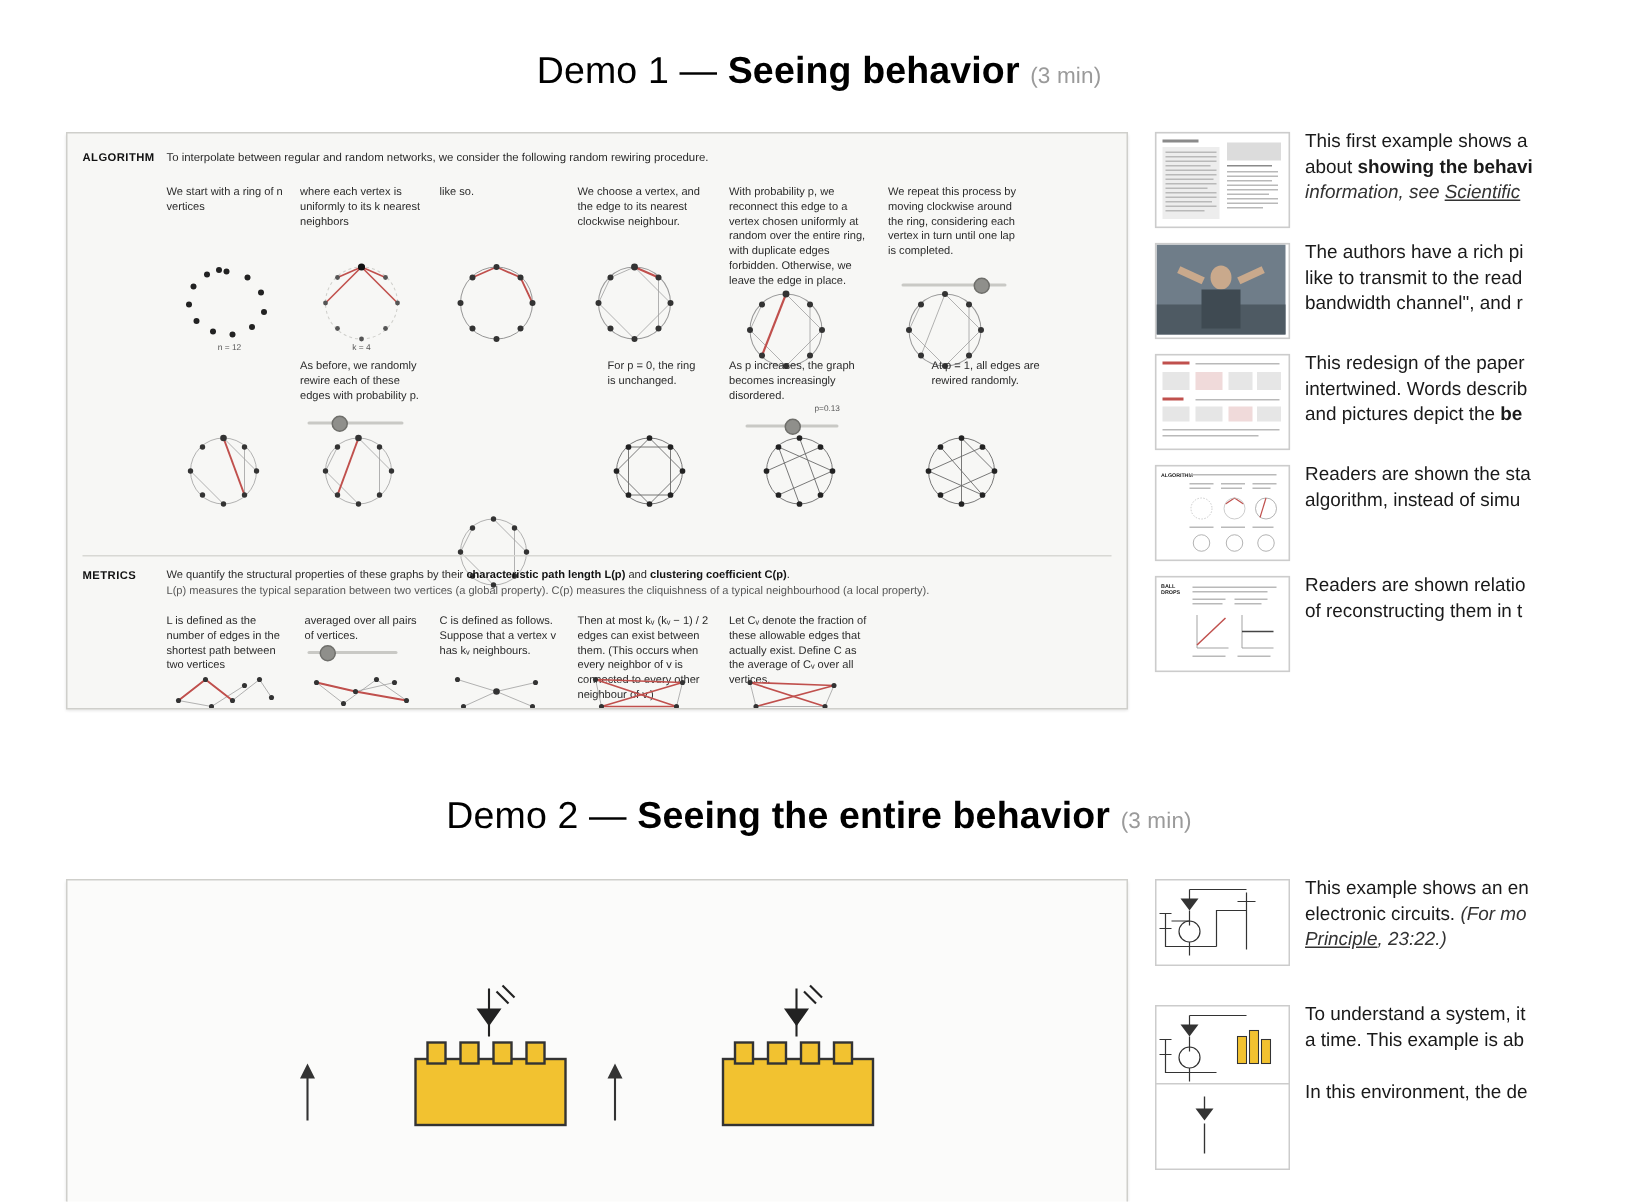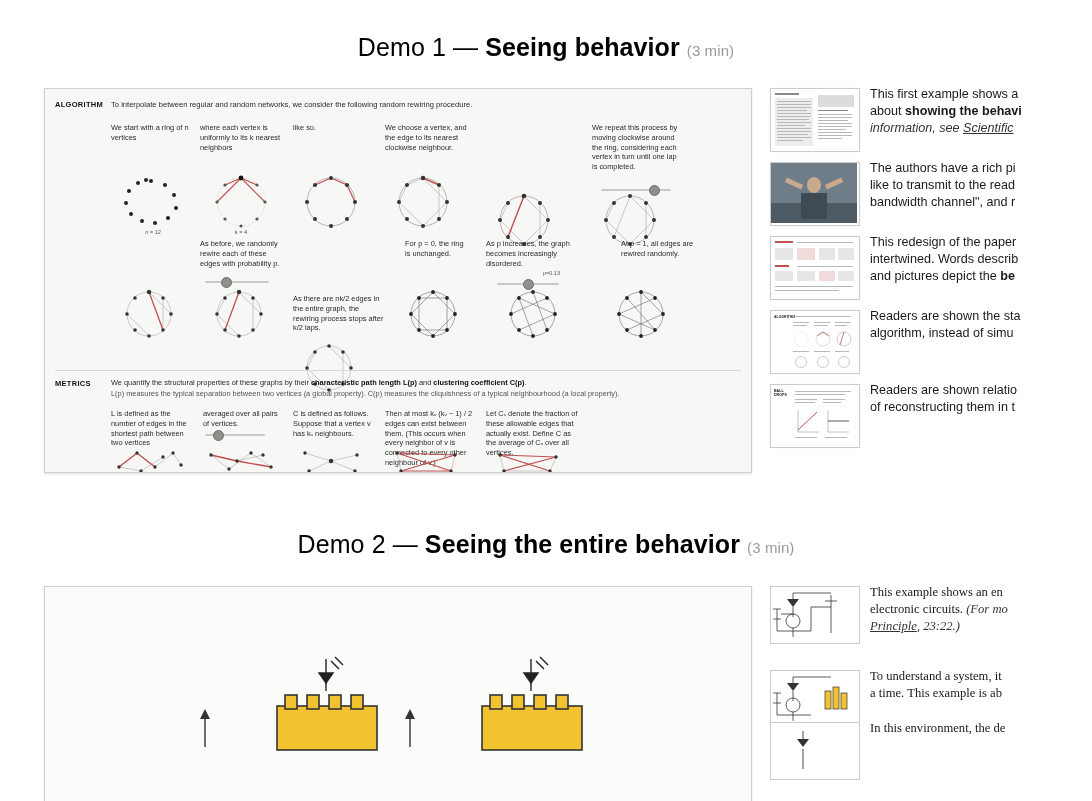--- a/index.html
+++ b/index.html
@@ -163,21 +163,20 @@
   .ann-text i { font-style: italic; color: #333; }
   .ann-text u { text-decoration: underline; }
 
   
   #demo2-block {
     position: absolute;
     left: 44px;
     top: 586px;
     width: 1010px;
     height: 163px;
-    font-family: Liberation Serif, serif;
   }
   .circuit-panel {
     position: absolute;
     left: 0; top: 0;
     width: 706px;
     height: 215px;
     background: #fbfbfa;
     border: 1px solid #cfcfcb;
     box-shadow: 0 1px 2px rgba(0,0,0,0.12);
     overflow: hidden;
@@ -217,20 +216,21 @@
 
   <div class="paper-panel">
 
     <div class="gutter-label" style="top:11px;">ALGORITHM</div>
     <div class="intro-line">To interpolate between regular and random networks, we consider the following random rewiring procedure.</div>
 
     <div class="para" style="left:66px; top:34px; width:78px;">We start with a ring of n vertices</div>
     <div class="para" style="left:155px; top:34px; width:82px;">where each vertex is uniformly to its k nearest neighbors</div>
     <div class="para" style="left:248px; top:34px; width:55px;">like so.</div>
     <div class="para" style="left:340px; top:34px; width:90px;">We choose a vertex, and the edge to its nearest clockwise neighbour.</div>
+    <div class="para" style="left:441px; top:34px; width:92px;">With probability p, we reconnect this edge to a vertex chosen uniformly at random over the entire ring, with duplicate edges forbidden. Otherwise, we leave the edge in place.</div>
     <div class="para" style="left:547px; top:34px; width:92px;">We repeat this process by moving clockwise around the ring, considering each vertex in turn until one lap is completed.</div>
 
     <div class="net" style="left:68px; top:82px;">
       <svg width="76" height="62" viewBox="0 0 76 62">
         <g fill="#222">
           <circle cx="38" cy="10" r="2"></circle>
             <circle cx="52" cy="14" r="2"></circle>
             <circle cx="61" cy="24" r="2"></circle>
           <circle cx="63" cy="37" r="2"></circle>
             <circle cx="55" cy="47" r="2"></circle>
@@ -363,21 +363,20 @@
         </g>
       </svg>
     </div>
 
     <div class="slider" style="left:556px; top:96px; width:70px;">
       <div class="track"></div>
       <div class="knob" style="left:48px;"></div>
     </div>
 
     <div class="para" style="left:155px; top:150px; width:84px;">As before, we randomly rewire each of these edges with probability p.</div>
-    <div class="para" style="left:248px; top:205px; width:92px;">As there are nk/2 edges in the entire graph, the rewiring process stops after k/2 laps.</div>
     <div class="para" style="left:360px; top:150px; width:62px;">For p = 0, the ring is unchanged.</div>
     <div class="para" style="left:441px; top:150px; width:86px;">As p increases, the graph becomes increasingly disordered.</div>
     <div class="para" style="left:576px; top:150px; width:78px;">At p = 1, all edges are rewired randomly.</div>
 
     <div class="net" style="left:68px; top:196px;">
       <svg width="72" height="58" viewBox="0 0 72 58">
         <g stroke="#9a9a9a" stroke-width="0.5" fill="none">
           <circle cx="36" cy="29" r="22"></circle>
           <path d="M36 7 L58 29"></path>
             <path d="M50 13 L50 45"></path>

